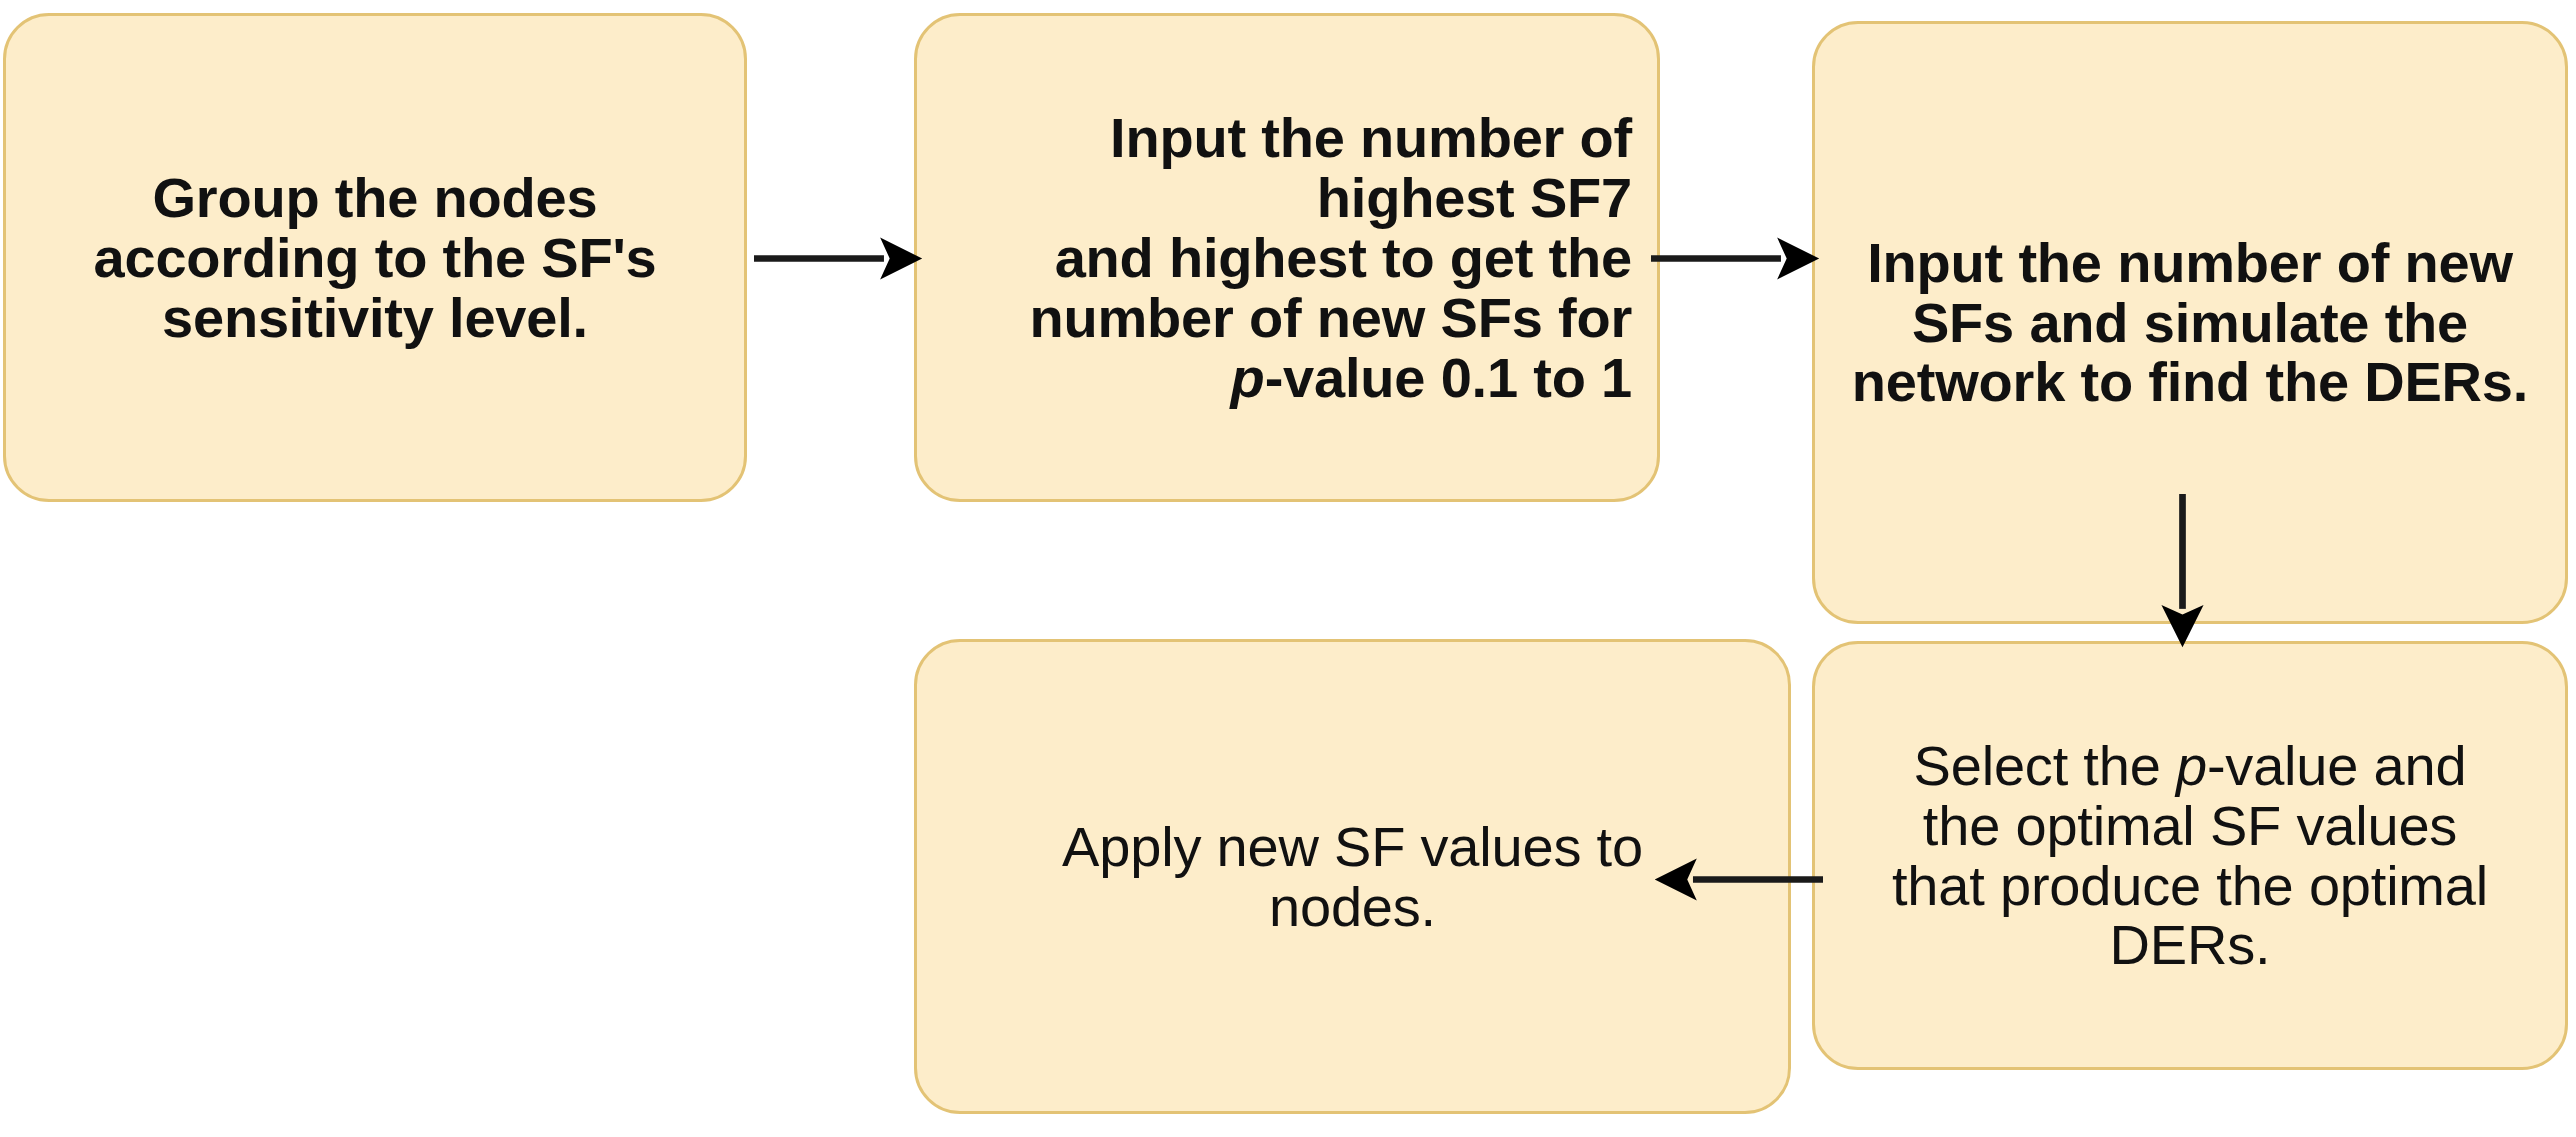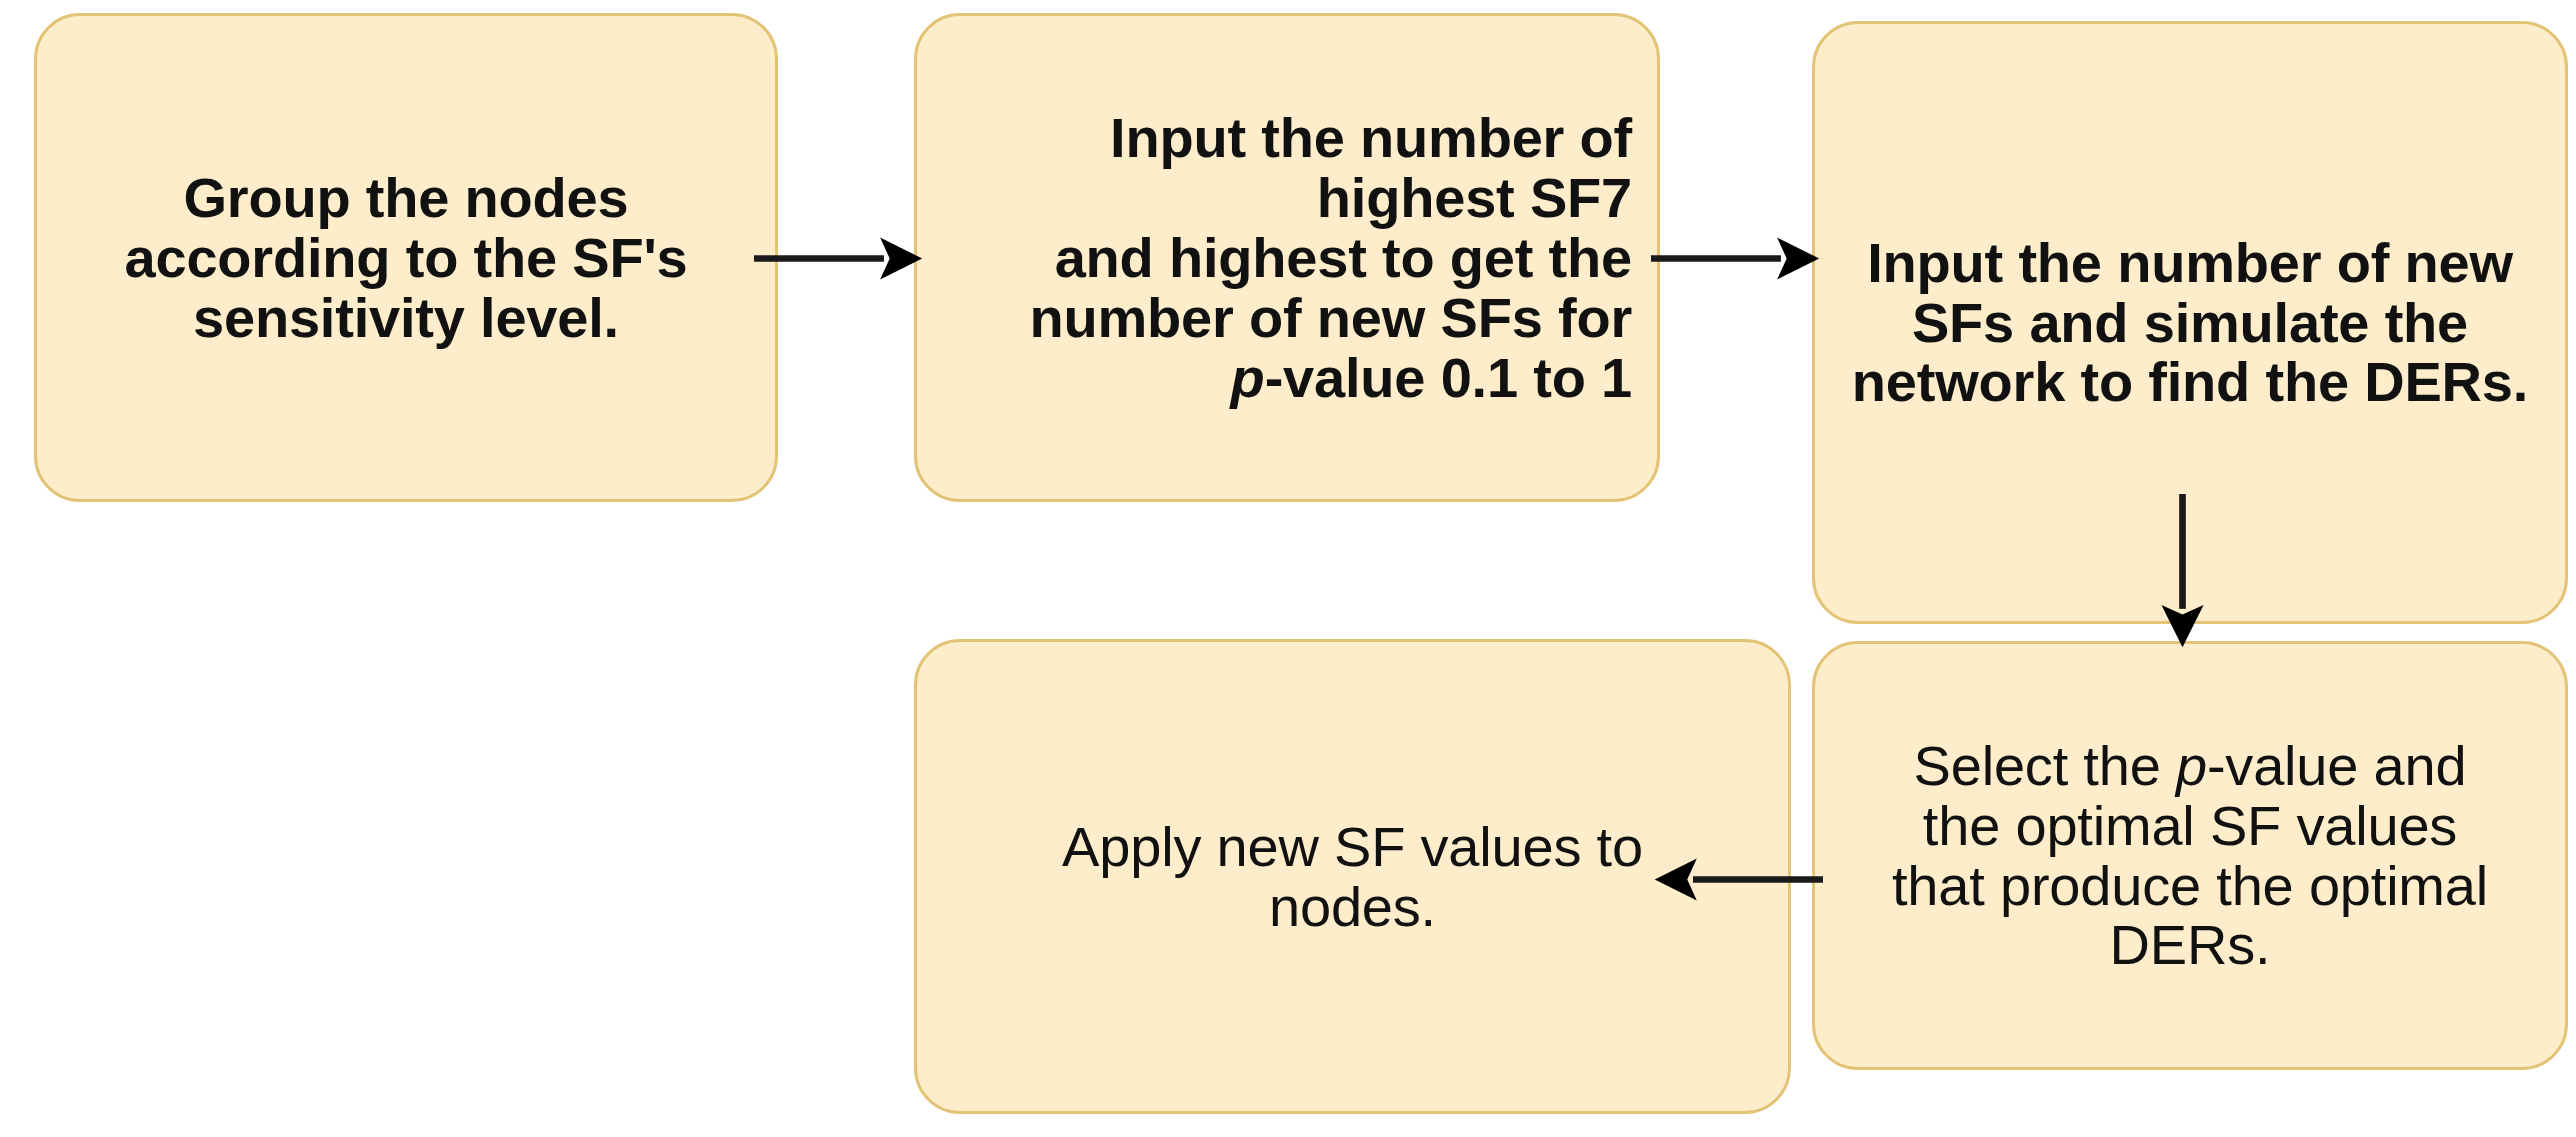--- a/index.html
+++ b/index.html
@@ -39,21 +39,21 @@
     white-space: pre-line;
     width: 100%;
   }
   .node.bold {
     font-weight: bold;
   }
   .node.regular {
     font-weight: normal;
   }
   
-  #node-1 { left: 34px;   top: 13.4px;  width: 744px; height: 489px; }
+  #node-1 { left: 3px;   top: 13.4px;  width: 744px; height: 489px; }
   #node-2 { left: 914px;  top: 13.4px;  width: 746px; height: 489px; text-align: right; }
   #node-3 { left: 1812px; top: 21px;  width: 756px; height: 603px; }
   #node-4 { left: 1812px; top: 641px; width: 756px; height: 429px; }
   #node-5 { left: 914px;  top: 639px; width: 877px; height: 475px; }
 
   .edge {
     position: absolute;
     pointer-events: none;
   }
   .edge svg {

